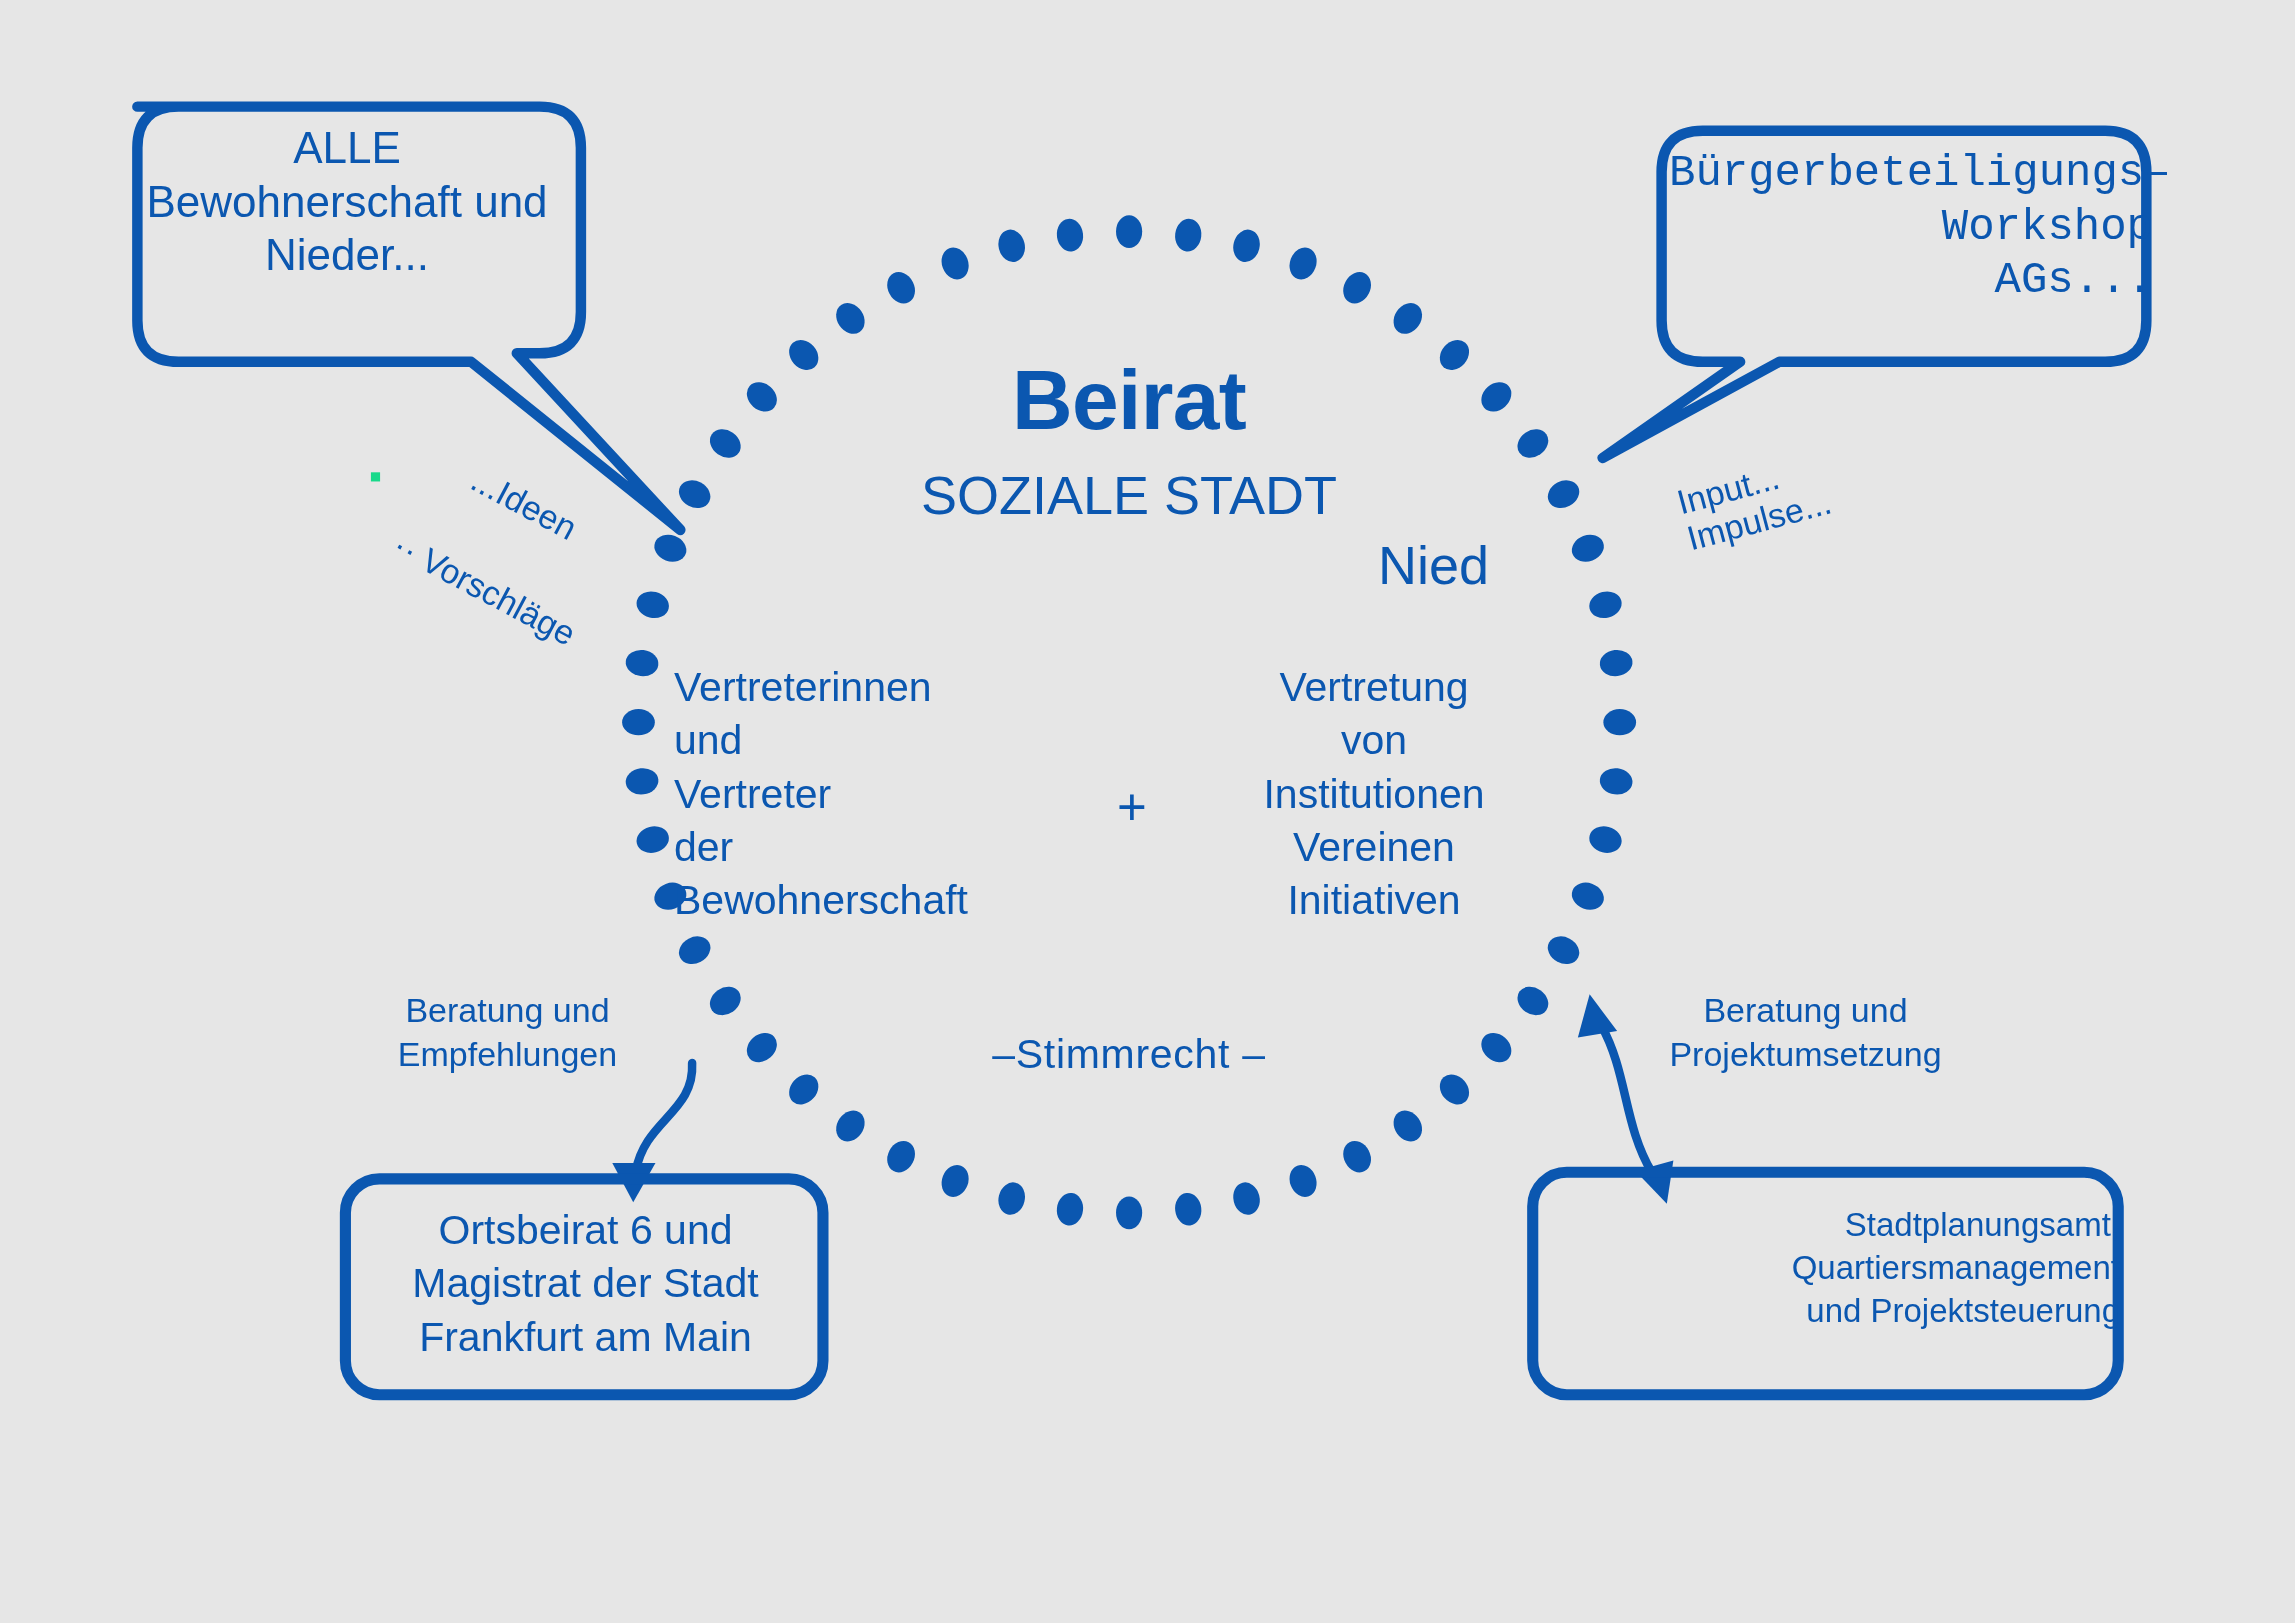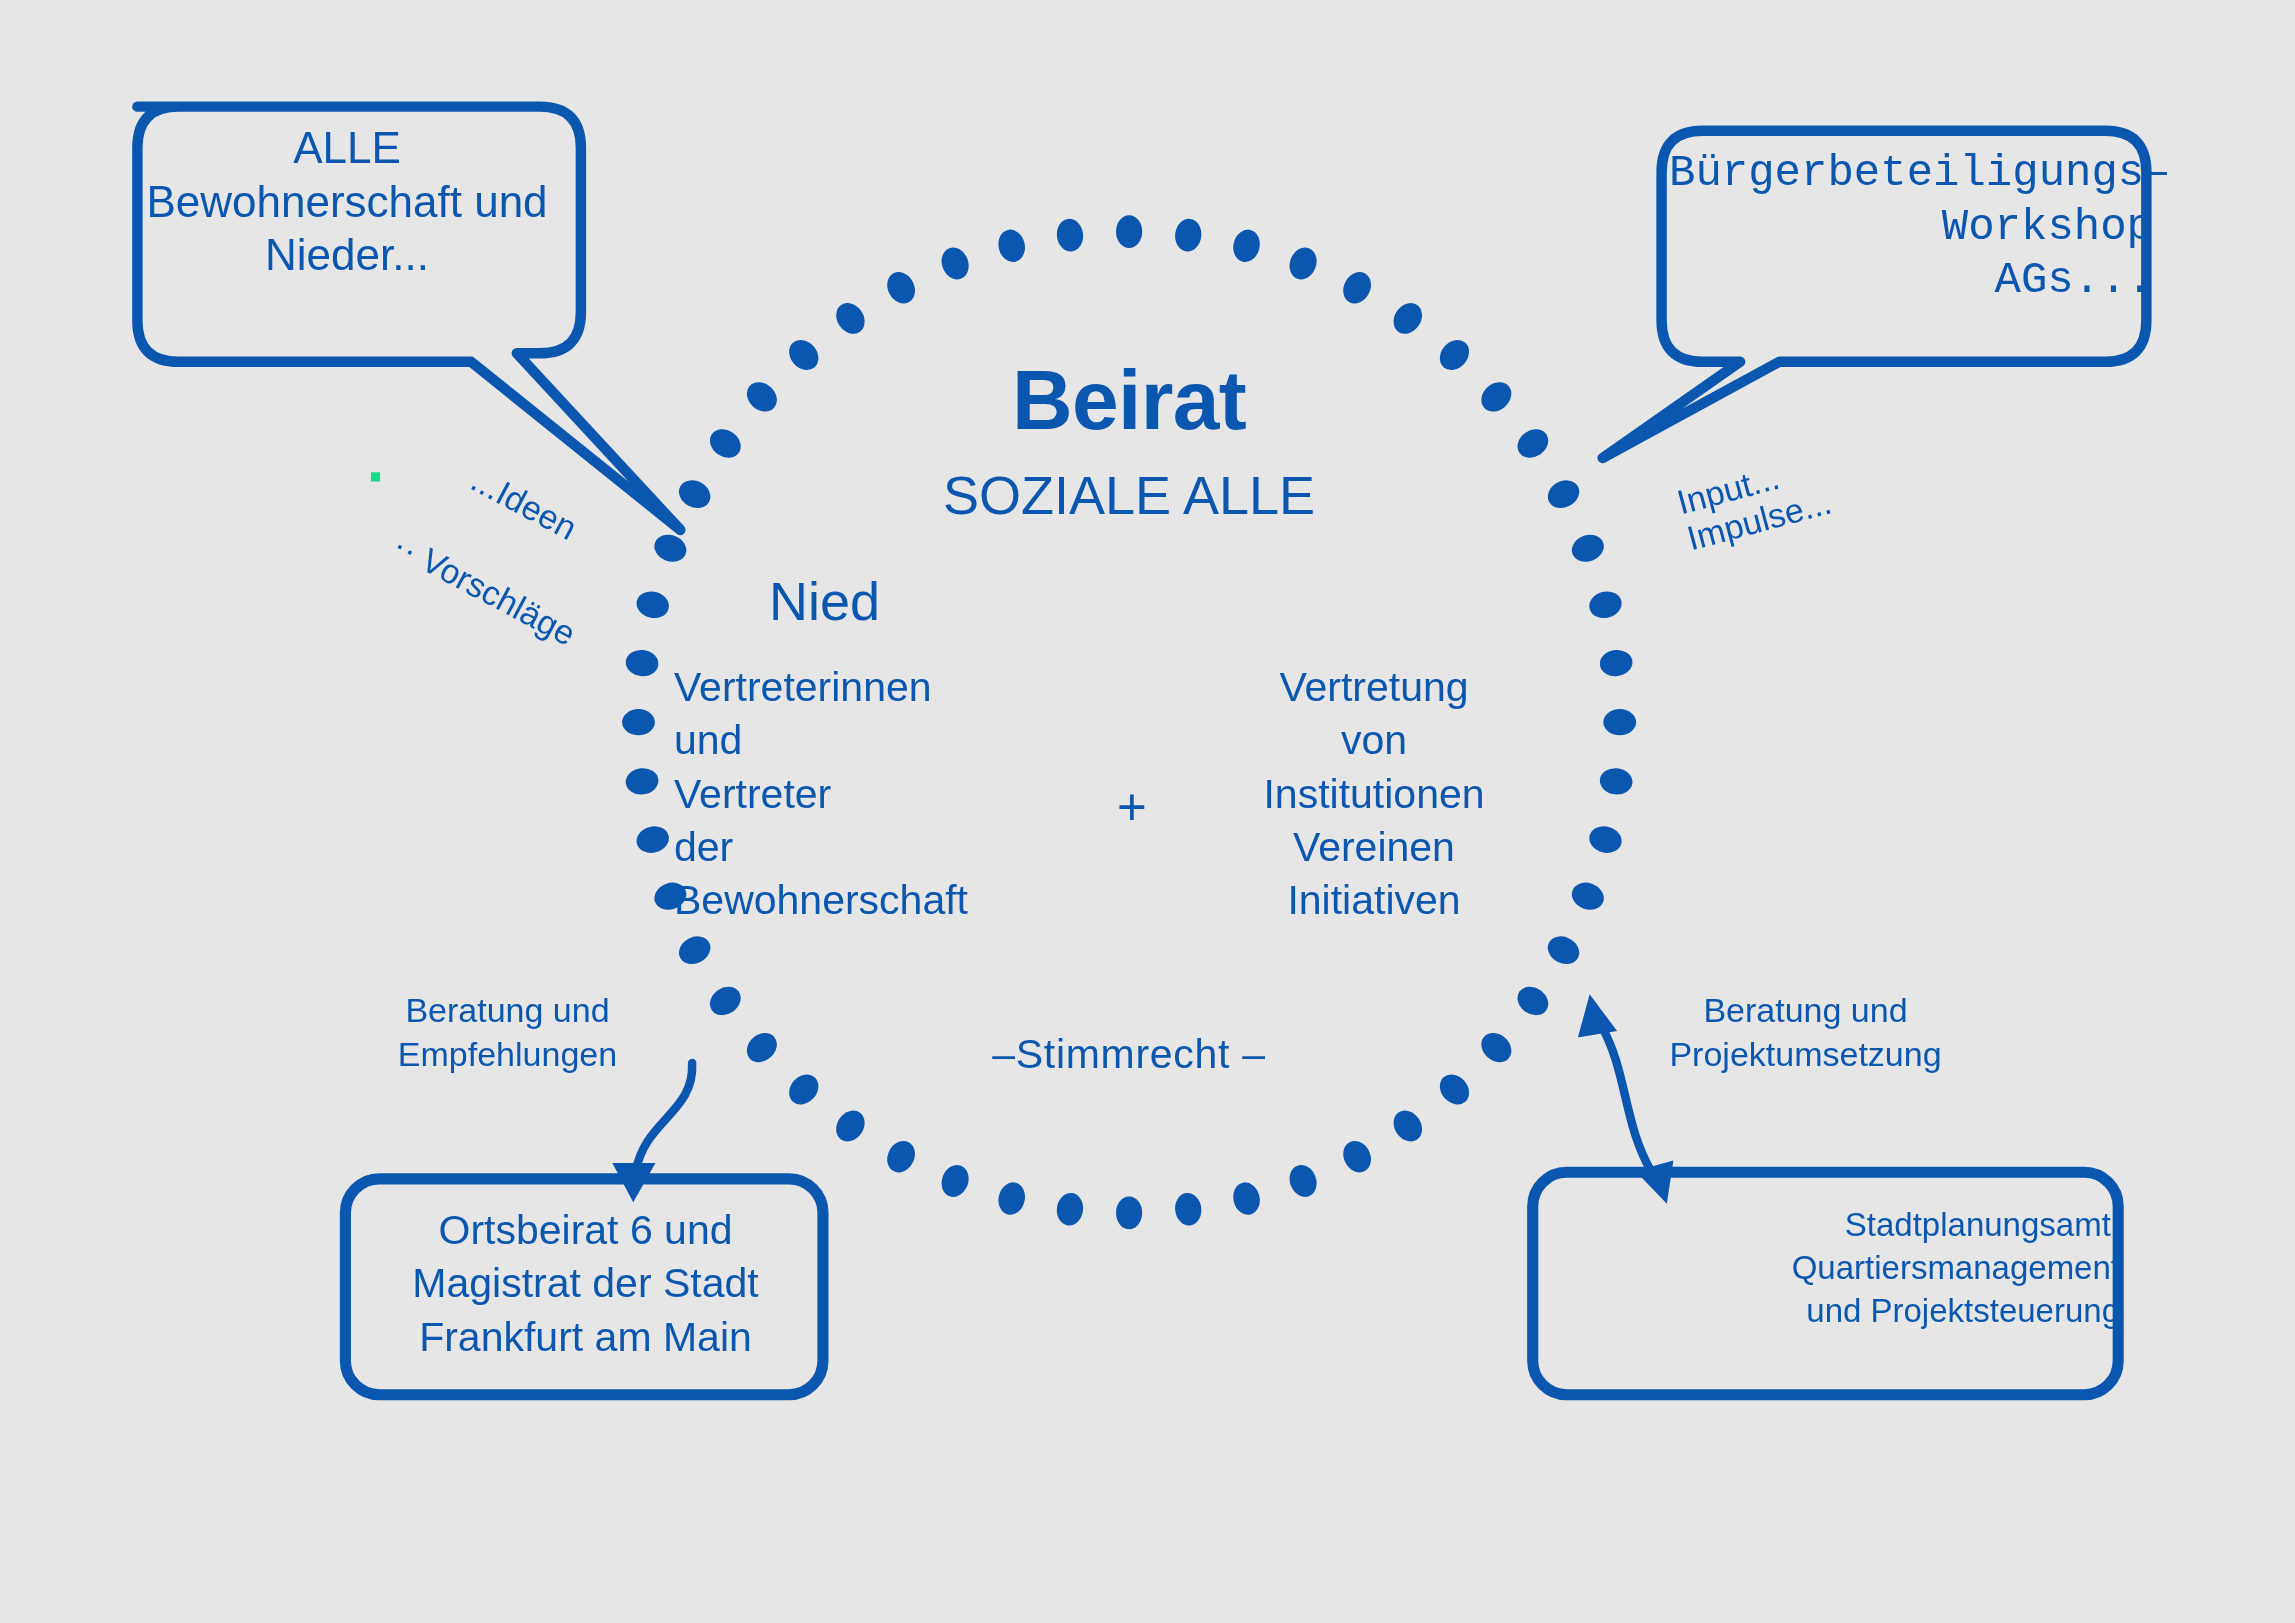--- a/index.html
+++ b/index.html
@@ -30,21 +30,21 @@
   #beirat-title{
     left:756px;top:353px;width:720px;
     font-size:84px;font-weight:bold;text-align:center;letter-spacing:-0.7px;
   }
   #beirat-sub1{
     left:756px;top:465px;width:720px;
     font-size:54px;text-align:center;
   }
   #beirat-sub2{
     left:756px;top:535px;width:720px;
-    font-size:54px;text-align:left;margin-top:36px;
+    font-size:54px;text-align:right;
   }
 
   #col-left{
     left:661px;top:661px;width:432px;
     font-size:41px;line-height:1.30;
   }
   #plus-sign{
     left:1083px;top:779px;width:72px;
     font-size:51px;text-align:center;
   }
@@ -197,21 +197,21 @@
     <span>Nieder...</span>
   </div>
 
   <div class="txt" id="bubble-right-text">
     <span>Bürgerbeteiligungs–</span><br>
     <span>Workshop</span><br>
     <span>AGs...</span>
   </div>
 
   <div class="txt" id="beirat-title">Beirat</div>
-  <div class="txt" id="beirat-sub1">SOZIALE ALLE</div>
+  <div class="txt" id="beirat-sub1">SOZIALE STADT</div>
   <div class="txt" id="beirat-sub2">Nied</div>
 
   <div class="txt" id="col-left" style="white-space:pre-line;">Vertreterinnen
 und
 Vertreter
 der
 Bewohnerschaft</div>
   <div class="txt" id="plus-sign">+</div>
   <div class="txt" id="col-right" style="white-space:pre-line;">Vertretung
 von

